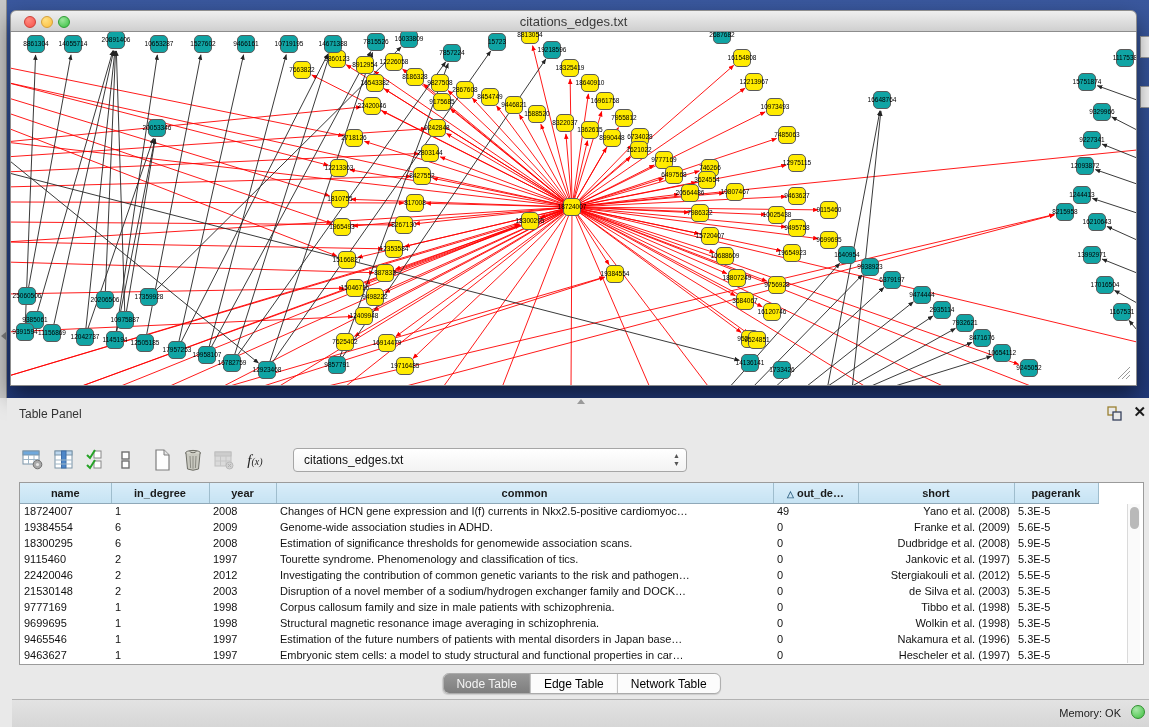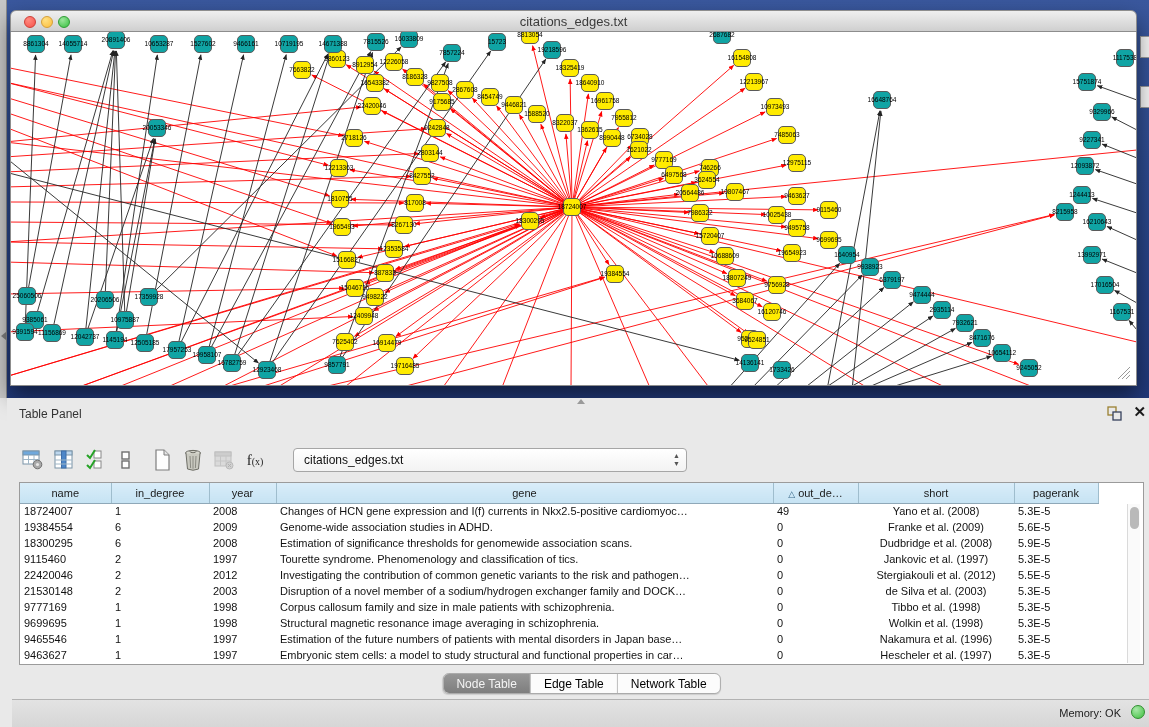--- a/index.html
+++ b/index.html
@@ -35,40 +35,40 @@
   .panel-header { position:absolute; left:0; top:0; width:100%; height:30px; }
   .panel-title { position:absolute; left:12px; top:9px; font-size:12px; color:#333; }
   .splitter { position:absolute; left:570px; top:1px; width:0; height:0;
               border-left:4px solid transparent; border-right:4px solid transparent; border-bottom:5px solid #9A9A9A; }
   .panel-float { position:absolute; right:34px; top:7px; width:16px; height:16px; cursor:pointer; }
   .panel-close { position:absolute; right:10px; top:5px; font-size:15px; font-weight:bold; color:#1A1A1A; cursor:pointer; }
 
   .toolbar { position:absolute; left:14px; top:48px; height:28px; display:flex; align-items:center; }
   .tb-btn { width:24px; height:26px; margin-right:7px; display:flex; align-items:center; justify-content:center; cursor:pointer; }
   .tb-btn.wide { margin-right:12px; }
-  .fx { font-family:"Liberation Serif", serif; font-size:15px; color:#222; }
+  .fx { font-family:"Liberation Serif", serif; font-style:italic; font-size:15px; color:#222; }
   .fx small { font-size:10px; }
   .combo { position:absolute; left:272px; top:2px; width:394px; height:24px;
            background:linear-gradient(#FFFFFF,#F3F3F3); border:1px solid #A6A6A6; border-radius:4px;
            font-size:12px; color:#111; line-height:22px; padding-left:10px; cursor:pointer; }
   .combo .stepper { position:absolute; right:6px; top:3px; display:flex; flex-direction:column; line-height:8px;
                     font-size:7px; color:#555; }
 
   .tbl-container { position:absolute; left:12px; top:84px; width:1125px; height:183px;
                    background:#FFF; border:1px solid #9B9B9B; }
   table.tbl { border-collapse:collapse; table-layout:fixed; width:1078px; }
   .tbl th { height:20px; background:linear-gradient(#D9EDF9,#C6E3F3); border-right:1px solid #9FBDCD;
-            border-bottom:1px solid #8FA8B8; font-size:11px; font-weight:normal; color:#1A1A1A;
+            border-bottom:1px solid #8FA8B8; font-size:11px; font-weight:bold; color:#1A1A1A;
             overflow:hidden; white-space:nowrap; }
   .tbl th .sort { color:#3A6A8A; font-size:9px; margin-right:3px; }
   .tbl td { height:16px; font-size:11px; color:#111; padding:0 4px; overflow:hidden; white-space:nowrap; }
   .tbl col:nth-child(1){width:91px} .tbl col:nth-child(2){width:98px} .tbl col:nth-child(3){width:67px}
   .tbl col:nth-child(4){width:497px} .tbl col:nth-child(5){width:85px} .tbl col:nth-child(6){width:156px}
   .tbl col:nth-child(7){width:84px}
-  .tbl td:nth-child(6){ text-align:center; }
+  .tbl td:nth-child(6){ text-align:right; }
   .vscroll { position:absolute; left:1107px; top:21px; bottom:1px; width:13px;
              background:#FAFAFA; border-left:1px solid #DADADA; }
   .vthumb { position:absolute; left:2px; top:3px; width:9px; height:22px; background:#B9B9B9; border-radius:5px; }
 
   .tabs { position:absolute; left:50%; top:275px; transform:translateX(-50%); display:flex; height:21px;
           border:1px solid #ABABAB; border-radius:6px; overflow:hidden; background:#FCFCFC;
           box-shadow:0 1px 1px rgba(0,0,0,.12); }
   .tab { padding:0 13px; line-height:20px; font-size:12px; color:#000000; border-right:1px solid #BDBDBD; cursor:pointer; }
   .tab:last-child { border-right:none; }
   .tab.sel { background:linear-gradient(#979797,#7E7E7E); color:#F4F4F4; }
@@ -861,21 +861,21 @@
           <col>
           <col>
           <col>
           <col>
         </colgroup>
       <thead id="tbl-head">
           <tr>
             <th>name</th>
             <th>in_degree</th>
             <th>year</th>
-            <th>gene</th>
+            <th>common</th>
             <th><span class="sort">△</span>out_de…</th>
             <th>short</th>
             <th>pagerank</th>
           </tr>
         </thead>
       <tbody id="tbl-body">
           <tr>
             <td>18724007</td>
             <td>1</td>
             <td>2008</td>

